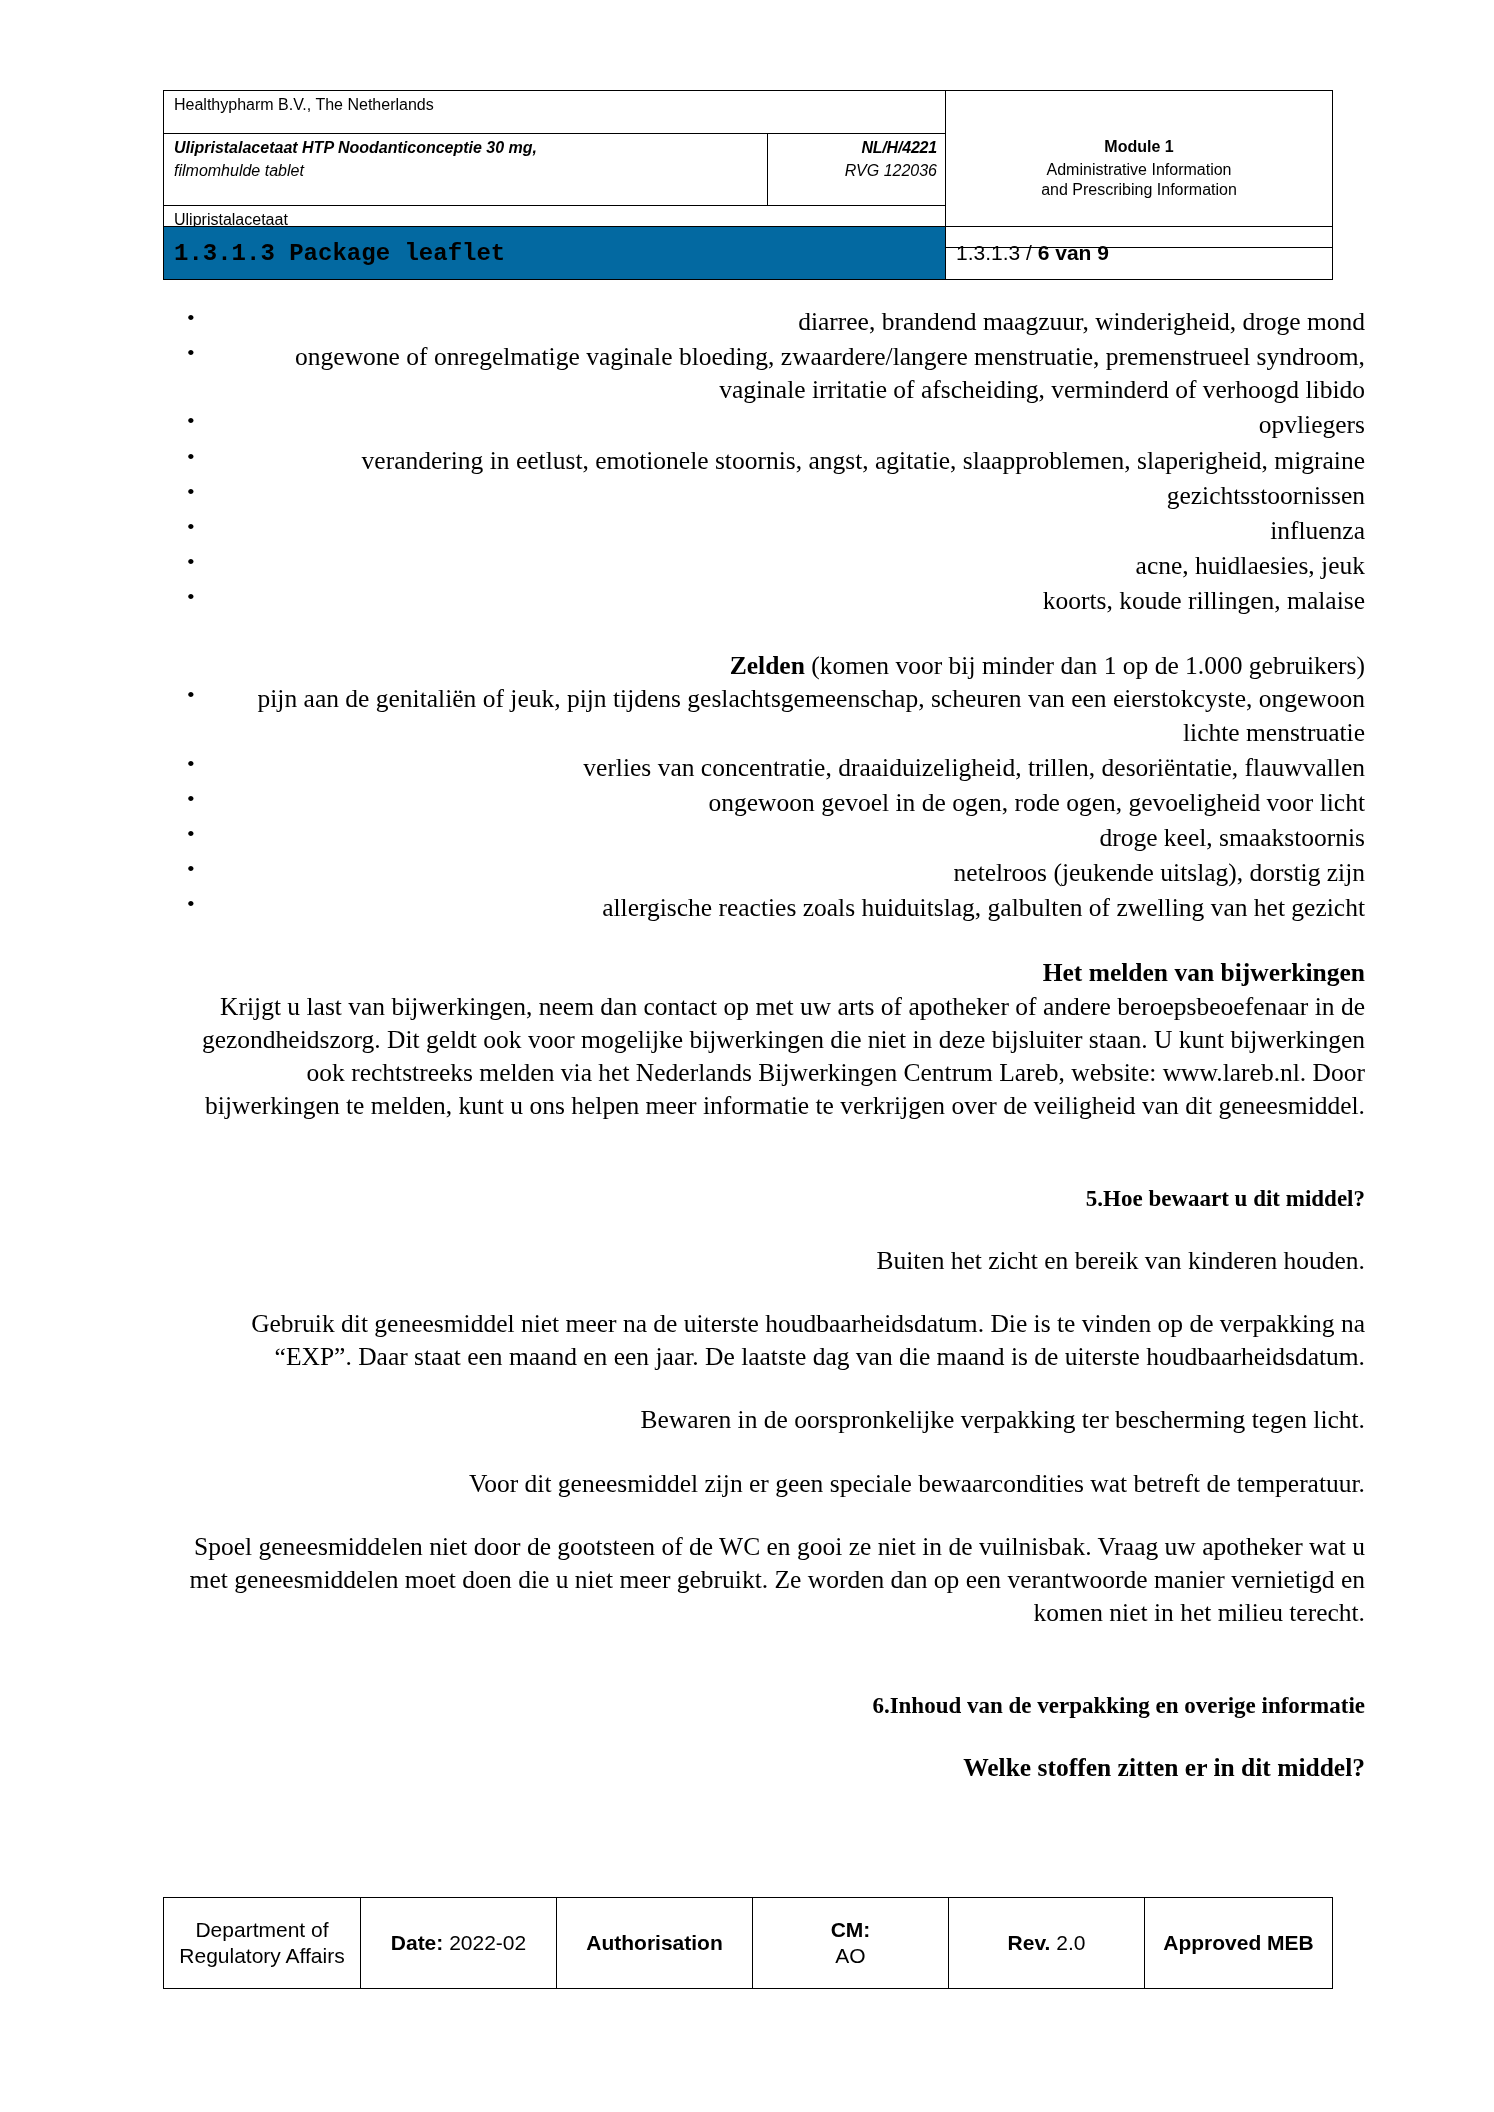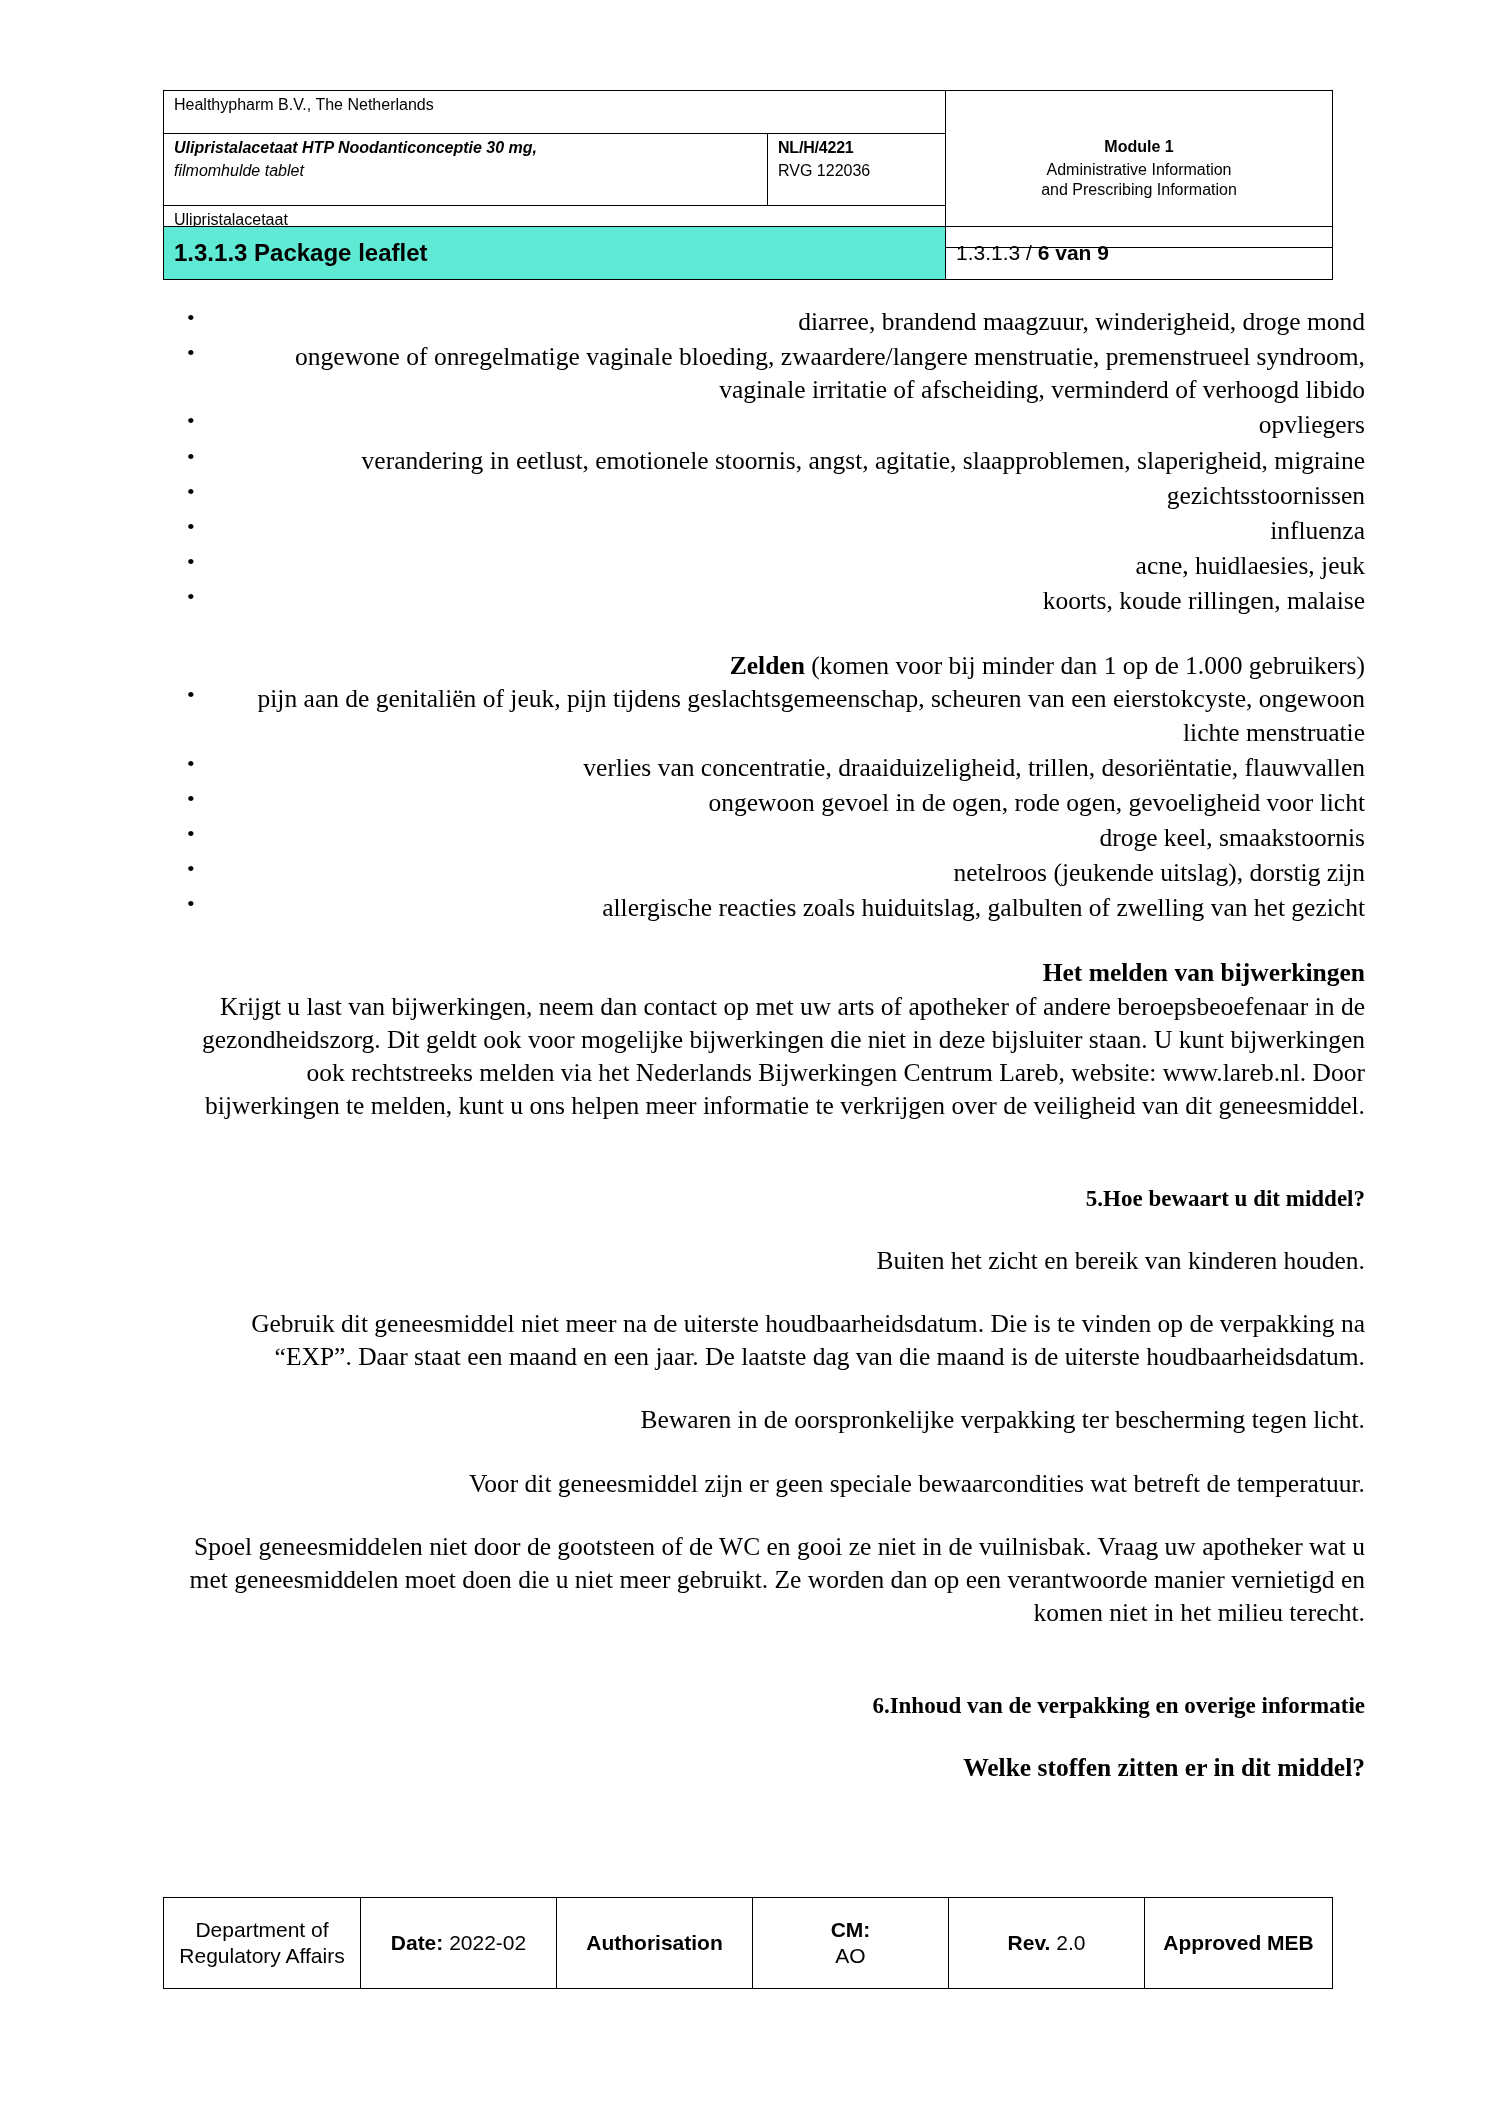--- a/index.html
+++ b/index.html
@@ -47,21 +47,22 @@
     font-style: italic;
     height: 62px;
   }
   td.hdr-product .sub {
     font-weight: normal;
     font-style: italic;
     display: block;
     margin-top: 3px;
   }
   td.hdr-code {
-    text-align: left;
+    text-align: right;
+    font-style: italic;
     vertical-align: top;
     margin-top: 19px;
   }
   td.hdr-code .code-top {
     font-weight: bold;
     display: block;
     letter-spacing: -0.2px;
   }
   td.hdr-code .code-bot {
     font-weight: normal;
@@ -93,22 +94,23 @@
     table-layout: fixed;
     font-family: "Liberation Sans", sans-serif;
   }
   .header-title-table td {
     border: 1.6px solid #000;
     padding: 7px 10px;
     font-size: 24px;
     height: 38px;
   }
   td.leaflet-title {
-    background: #5eead4;
-    font-weight: bold;
+    background: #0369a1;
+    font-weight: bold;
+    font-family: Liberation Mono, monospace;
   }
   td.leaflet-page {
     font-size: 21px;
     font-weight: normal;
   }
   td.leaflet-page b { font-weight: bold; }
 
   
   .body {
     position: absolute;

